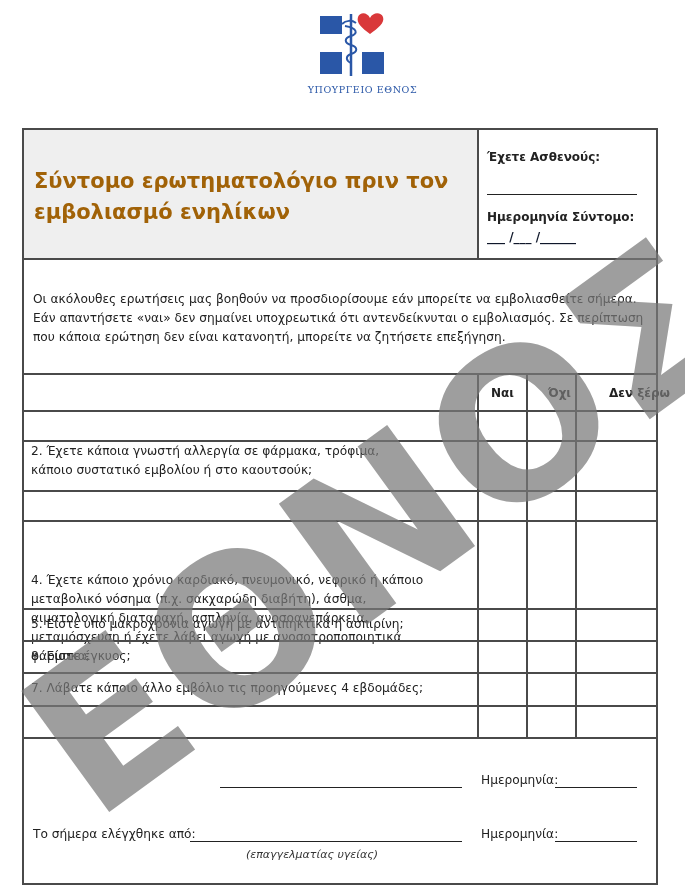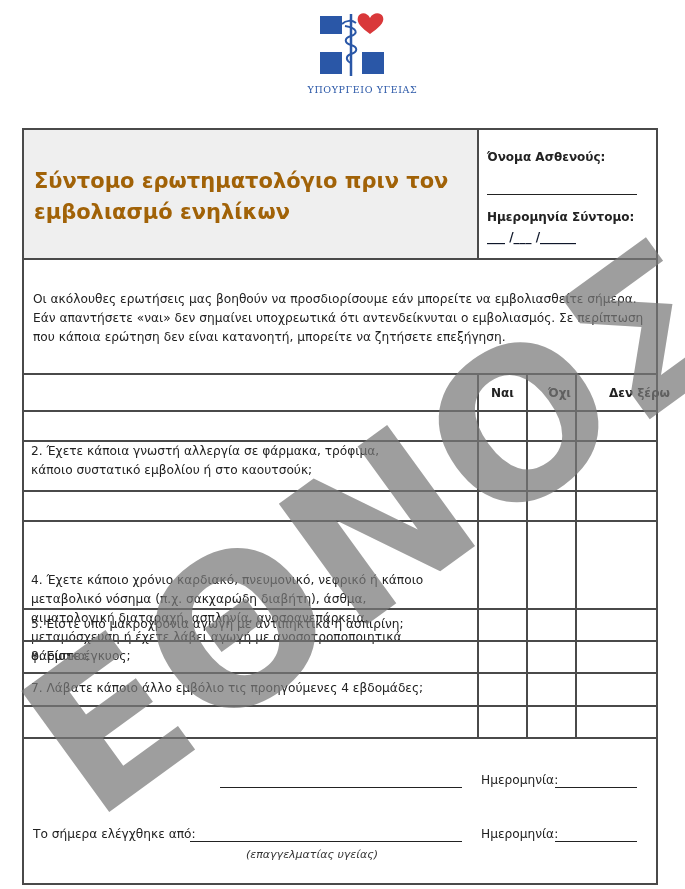--- a/index.html
+++ b/index.html
@@ -51,33 +51,33 @@
   <svg width="70" height="66" viewBox="0 0 70 66">
     <rect x="2" y="4" width="22" height="18" fill="#2a57a7"></rect>
     <rect x="2" y="40" width="22" height="22" fill="#2a57a7"></rect>
     <rect x="44" y="40" width="22" height="22" fill="#2a57a7"></rect>
     <path d="M52 22 C44 16 38 11 40 5 C42 0 49 0 52 6 C55 0 63 0 65 5 C67 11 60 16 52 22 Z" fill="#d9383a"></path>
     <line x1="33" y1="2" x2="33" y2="64" stroke="#2a57a7" stroke-width="2.5"></line>
     <path d="M27 14 C40 16 40 22 33 24 C26 26 26 31 33 33 C40 35 40 40 33 42 C27 44 28 49 33 51" fill="none" stroke="#2a57a7" stroke-width="2"></path>
     <path d="M24 12 C28 8 34 8 38 11" fill="none" stroke="#2a57a7" stroke-width="2"></path>
   </svg>
 </div>
-<div class="logo-caption">ΥΠΟΥΡΓΕΙΟ ΥΓΕΙΑΣ</div>
+<div class="logo-caption">ΥΠΟΥΡΓΕΙΟ ΕΘΝΟΣ</div>
 
 <div class="form">
 
   <div class="hrow" style="top:0;height:130px;">
     <div class="title-cell">
       <div class="title-text">
         <div>Σύντομο ερωτηματολόγιο πριν τον</div>
         <div>εμβολιασμό ενηλίκων</div>
       </div>
     </div>
     <div class="patient-cell">
-      <div class="pat-label" style="top:20px;">Όνομα Ασθενούς:</div>
+      <div class="pat-label" style="top:20px;">Έχετε Ασθενούς:</div>
       <div class="pat-line" style="top:64px;"></div>
       <div class="pat-label" style="top:80px;">Ημερομηνία Σύντομο:</div>
       <div class="dob-blanks">___ /___ /______</div>
     </div>
   </div>
 
   <div class="intro">Οι ακόλουθες ερωτήσεις μας βοηθούν να προσδιορίσουμε εάν μπορείτε να εμβολιασθείτε σήμερα. Εάν απαντήσετε «ναι» δεν σημαίνει υποχρεωτικά ότι αντενδείκνυται ο εμβολιασμός. Σε περίπτωση που κάποια ερώτηση δεν είναι κατανοητή, μπορείτε να ζητήσετε επεξήγηση.</div>
   <div class="grid-line-h" style="top:243px;"></div>
 
   <div class="grid-line-v" style="left:453px;top:245px;height:364px;"></div>

